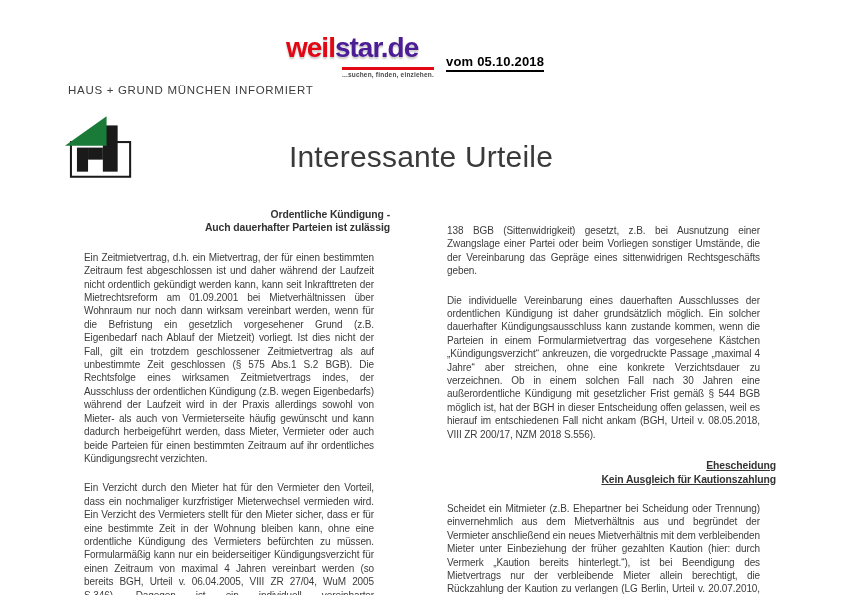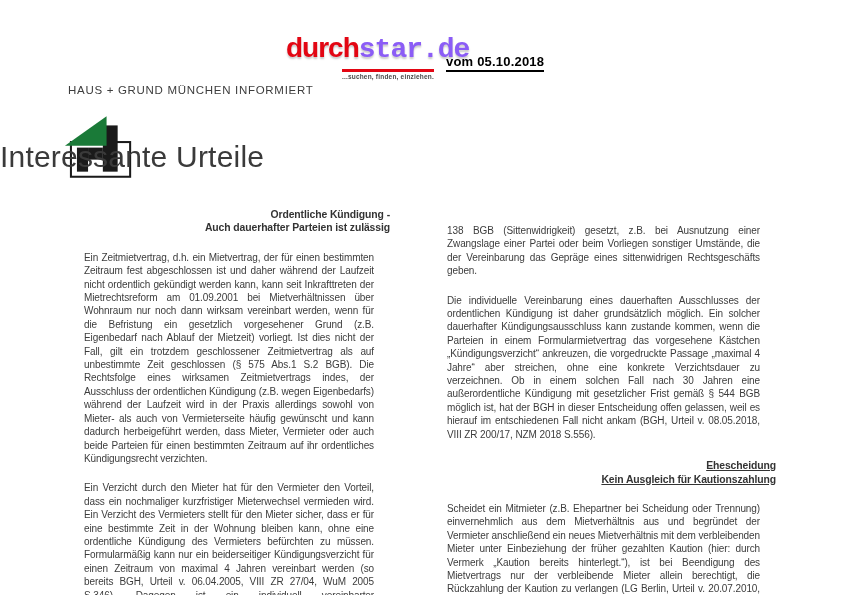--- a/index.html
+++ b/index.html
@@ -5,53 +5,53 @@
   html,body{margin:0;padding:0;background:#ffffff;}
   body{width:842px;height:595px;position:relative;overflow:hidden;
        font-family:"Liberation Sans",sans-serif;color:#3a3a3a;}
   .page{position:absolute;inset:0;background:#ffffff;}
 
   
   .logo{position:absolute;left:286px;top:34px;width:150px;}
   .wordmark{font-weight:bold;font-size:28px;line-height:28px;letter-spacing:-1px;
             text-shadow:0 2px 2px rgba(0,0,0,0.22);}
   .wordmark .immo{color:#e30613;}
-  .wordmark .star{color:#8b5cf6;font-family:Liberation Mono, monospace;}
+  .wordmark .star{color:#4c1d95;}
   .tagline-wrap{text-align:right;margin-top:1px;padding-right:2px;}
   .tagline{display:inline-block;border-top:3px solid #e30613;padding-top:1px;
            font-size:6.5px;font-weight:bold;color:#4a4a4a;letter-spacing:0.2px;}
 
   .date{position:absolute;left:446px;top:54px;font-size:13px;font-weight:bold;
         color:#000;border-bottom:2.5px solid #000;padding-bottom:1px;letter-spacing:0.2px;}
 
   .kicker{position:absolute;left:68px;top:84px;font-size:11.5px;color:#3d3d3d;
           letter-spacing:0.7px;}
 
   .house{position:absolute;left:64px;top:114px;width:74px;height:70px;}
 
-  .title{position:absolute;left:0;top:140px;width:842px;margin:0;text-align:left;
+  .title{position:absolute;left:0;top:140px;width:842px;margin:0;text-align:center;
          font-size:30px;font-weight:300;color:#3a3a3a;letter-spacing:0.2px;}
 
   
   .columns{position:absolute;left:68px;top:208px;width:708px;display:flex;gap:41px;}
   .col{flex:0 0 322px;font-size:10px;line-height:13.4px;text-align:justify;
        color:#3c3c3c;letter-spacing:-0.1px;}
   .col.right{flex:0 0 345px;}
   .col h2{font-size:10.4px;line-height:13.4px;font-weight:bold;color:#333;
           margin:0 0 13px 0;text-align:right;}
   .col h2.h2-mid{margin-top:18px;text-decoration:underline;}
   .col p{margin:16px;}
 </style>
 </head>
 <body>
 
 <div class="page">
 
   <div class="logo">
-    <div class="wordmark"><span class="immo">durch</span><span class="star">star.de</span></div>
+    <div class="wordmark"><span class="immo">weil</span><span class="star">star.de</span></div>
     <div class="tagline-wrap">
       <span class="tagline">...suchen, finden, einziehen.</span>
     </div>
   </div>
 
   <div class="date">vom 05.10.2018</div>
 
   <div class="kicker">HAUS + GRUND MÜNCHEN INFORMIERT</div>
 
   <svg class="house" viewBox="0 0 80 75" xmlns="http://www.w3.org/2000/svg">

